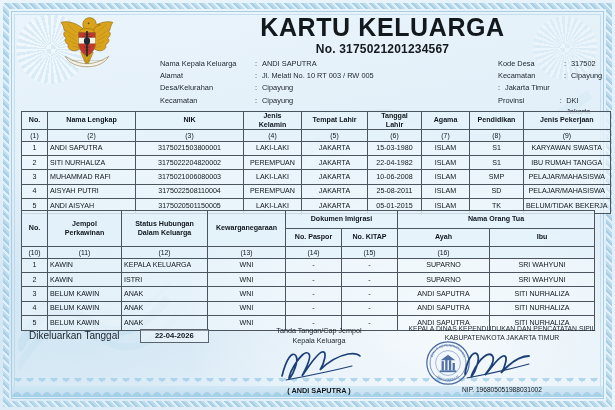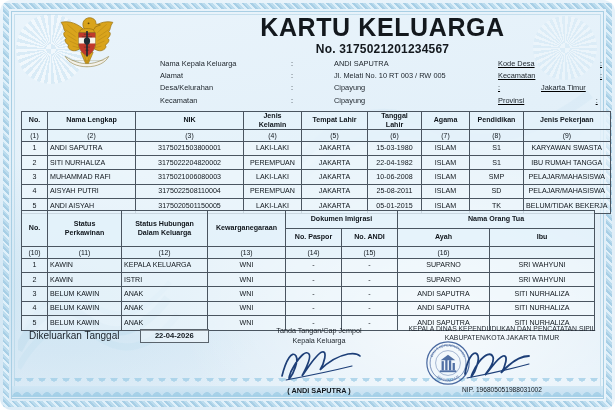--- a/index.html
+++ b/index.html
@@ -15,21 +15,20 @@
   
   #kk-card {
     position: relative;
     width: 615px; height: 410px;
     box-sizing: border-box;
     background:
       radial-gradient(ellipse 420px 260px at 72% 78%, rgba(255,255,255,0.75) 0%, rgba(255,255,255,0) 62%),
       radial-gradient(ellipse 300px 200px at 10% 72%, rgba(196,224,240,0.55) 0%, rgba(255,255,255,0) 70%),
       linear-gradient(170deg, #eaf4fb 0%, #e3f0f9 38%, #dcebf6 70%, #e6f2fa 100%);
     overflow: hidden;
-    border-radius: 12px;
   }
 
   
   .frame-outer {
     position: absolute;
     left: 3px; top: 3px; right: 3px; bottom: 3px;
     border: 6px solid transparent;
     border-image: repeating-linear-gradient(45deg,
         #bcdcee 0px, #bcdcee 2px,
         #dff0fa 2px, #dff0fa 4px,
@@ -98,22 +97,22 @@
     font-size: 25px; font-weight: bold; color: #13181d;
     letter-spacing: .6px; line-height: 1.05;
   }
   .kk-number {
     font-size: 12px; font-weight: bold; color: #13181d;
     margin-top: 2px; letter-spacing: .2px;
   }
 
   
   .id-left  { position: absolute; left: 140px; top: 52px; }
-  .id-right { position: absolute; left: 478px; top: 52px; text-decoration: underline; }
-  .id-row { display: flex; line-height: 11.6px; margin-bottom: .6px; gap: 36px; }
+  .id-right { position: absolute; left: 478px; top: 52px; }
+  .id-row { display: flex; line-height: 11.6px; margin-bottom: .6px; }
   .id-lbl { font-size: 7.4px; color: #1b2229; }
   .id-left .id-lbl  { width: 95px; }
   .id-right .id-lbl { width: 66px; }
   .id-sep { font-size: 7.4px; color: #1b2229; width: 7px; }
   .id-val { font-size: 7.4px; color: #1b2229; }
 
   
   table.kk {
     border-collapse: collapse;
     table-layout: fixed;
@@ -411,32 +410,32 @@
         <col style="width:78px">
           <col style="width:56px">
           <col style="width:56px">
         <col style="width:92px">
           <col style="width:105px">
       </colgroup>
       <thead>
         <tr>
           <th class="c" rowspan="2"><span>No.</span></th>
           <th class="c" rowspan="2">
-            <span>Status</span><br><span>Perkawinan</span>
+            <span>Jempol</span><br><span>Perkawinan</span>
           </th>
           <th class="c" rowspan="2">
             <span>Status Hubungan</span><br><span>Dalam Keluarga</span>
           </th>
           <th class="c" rowspan="2"><span>Kewarganegaraan</span></th>
           <th class="c" colspan="2">Dokumen Imigrasi</th>
           <th class="c" colspan="2">Nama Orang Tua</th>
         </tr>
         <tr>
           <th class="c">No. Paspor</th>
-          <th class="c">No. ANDI</th>
+          <th class="c">No. KITAP</th>
           <th class="c">Ayah</th>
           <th class="c">Ibu</th>
         </tr>
         <tr class="numrow">
           <td>(10)</td>
           <td>(11)</td>
           <td>(12)</td>
           <td>(13)</td>
           <td>(14)</td>
           <td>(15)</td>

